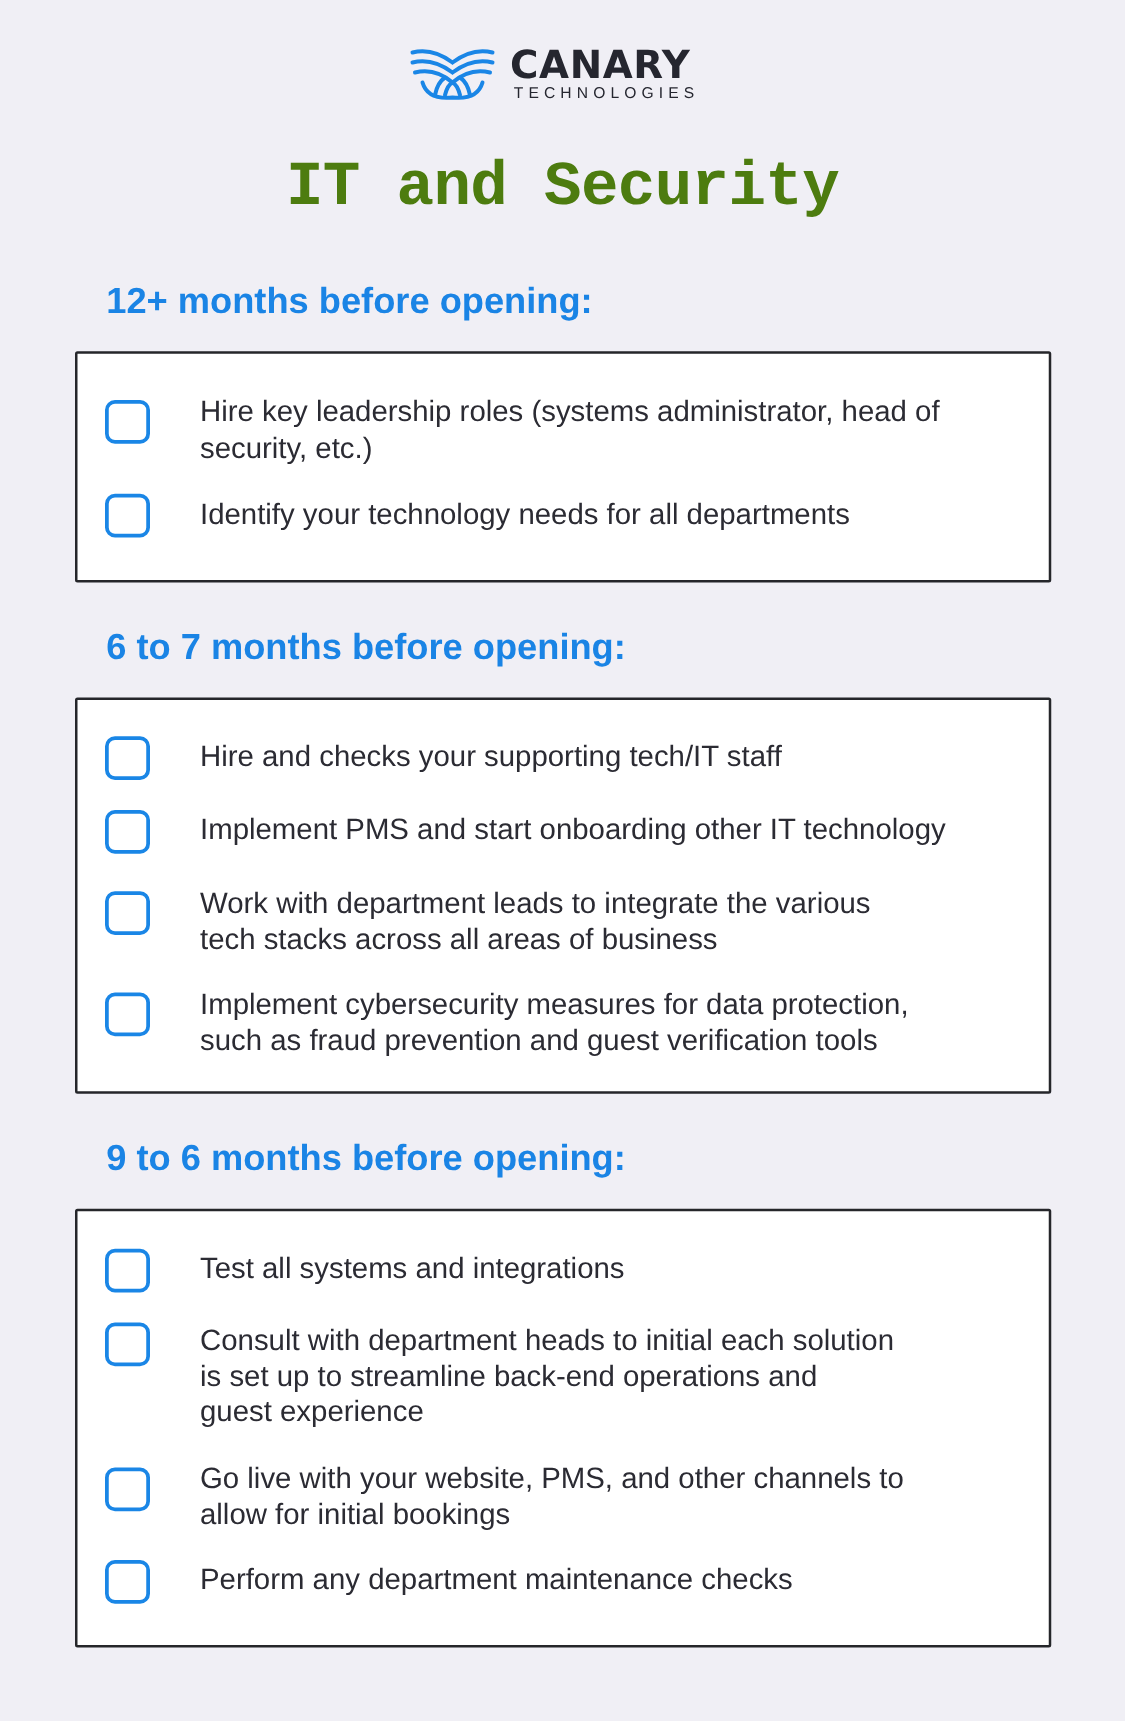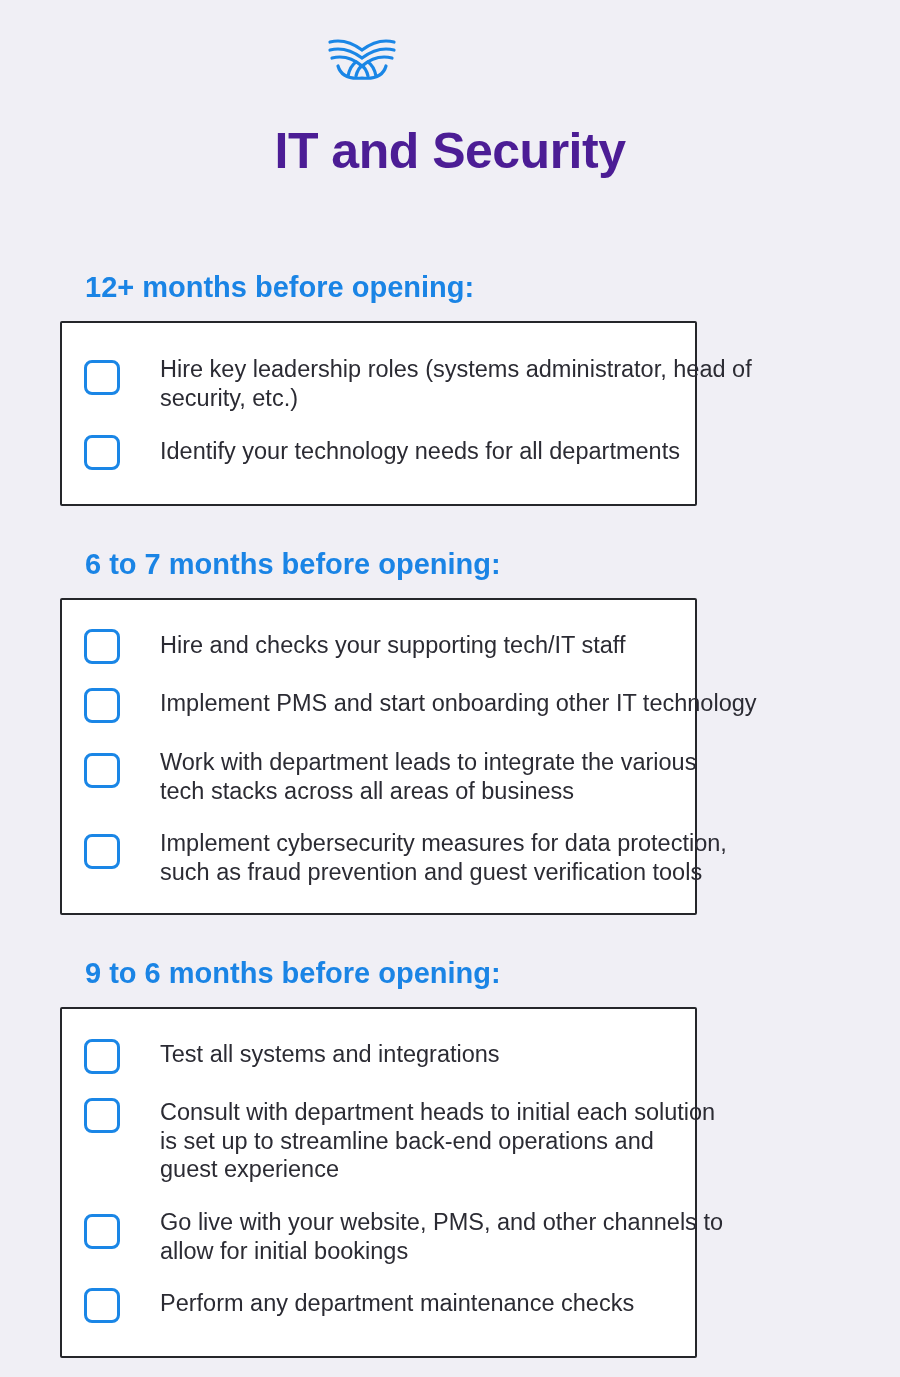--- a/index.html
+++ b/index.html
@@ -6,44 +6,48 @@
   html, body { width: 900px; height: 1377px; background: #f0eff5; overflow: hidden; }
   body { position: relative; font-family: "Liberation Sans", sans-serif; color: #2a2a33; }
 
   .logo { position: absolute; left: 328px; top: 36px; height: 46px; display: flex; align-items: center; }
   .logo-mark { width: 68px; height: 46px; margin-right: 12px; }
   .logo-text { display: flex; flex-direction: column; }
   .logo-name { font-family: "DejaVu Sans", sans-serif; font-weight: bold; font-size: 31px; letter-spacing: 0.5px; color: #25262f; line-height: 30px; }
   .logo-sub { font-family: "Liberation Sans", sans-serif; font-size: 12.5px; letter-spacing: 4.1px; color: #25262f; line-height: 14px; margin-left: 3px; }
 
   .title { position: absolute; left: 0; width: 900px; top: 122px; text-align: center;
-           font-family: Liberation Sans, sans-serif; font-size: 50px; color: #4c1d95; letter-spacing: -0.5px; }
+           font-family: Liberation Mono, monospace; font-size: 50px; color: #4d7c0f; letter-spacing: -0.5px; }
 
-  .section-heading { position: absolute; left: 85px; font-size: 29px; color: #1a84e5; font-family: "Liberation Sans", sans-serif; margin-top: 46px; }
+  .section-heading { position: absolute; left: 85px; font-size: 29px; color: #1a84e5; font-family: "Liberation Sans", sans-serif; }
 
-  .box { position: absolute; left: 60px; width: 637px; background: #ffffff; border: 2px solid #25262a; border-radius: 2px; margin-top: 40px; }
+  .box { position: absolute; left: 60px; width: 781px; background: #ffffff; border: 2px solid #25262a; border-radius: 2px; }
 
   .item { position: absolute; left: 0; width: 100%; }
   .checkbox { position: absolute; left: 22px; width: 36px; height: 35px; border: 3px solid #1a86e6; border-radius: 8px; background: #fff; cursor: pointer; }
   .item-text { position: absolute; left: 98px; width: 660px; font-size: 23.5px; line-height: 28.5px; color: #2b2b33; white-space: pre-line; }
 </style>
 </head>
 <body>
 
 <div class="logo">
   <svg class="logo-mark" viewBox="0 0 68 46" fill="none" stroke="#1a86e6" stroke-width="3.2" stroke-linecap="round">
     <path d="M2 6 Q18 2 34 14 Q50 2 66 6"></path>
     <path d="M2 14 Q18 10 34 22 Q50 10 66 14"></path>
     <path d="M4 22 Q20 18 34 30"></path>
     <path d="M64 22 Q48 18 34 30"></path>
     <path d="M10 30 Q14 44 34 42 Q54 44 58 30"></path>
     <path d="M20 40 Q22 30 28 26"></path>
     <path d="M48 40 Q46 30 40 26"></path>
     <path d="M28 40 Q30 32 34 30 Q38 32 40 40"></path>
   </svg>
+  <div class="logo-text">
+    <span class="logo-name">CANARY</span>
+    <span class="logo-sub">TECHNOLOGIES</span>
+  </div>
 </div>
 
 <h1 class="title">IT and Security</h1>
 
 <h2 class="section-heading" style="top:225px">12+ months before opening:</h2>
 <div class="box" style="top:281px;height:185px">
   <div class="item" style="top:0">
     <div class="checkbox" style="top:37px"></div>
     <div class="item-text" style="top:32px">Hire key leadership roles (systems administrator, head of
 security, etc.)</div>

